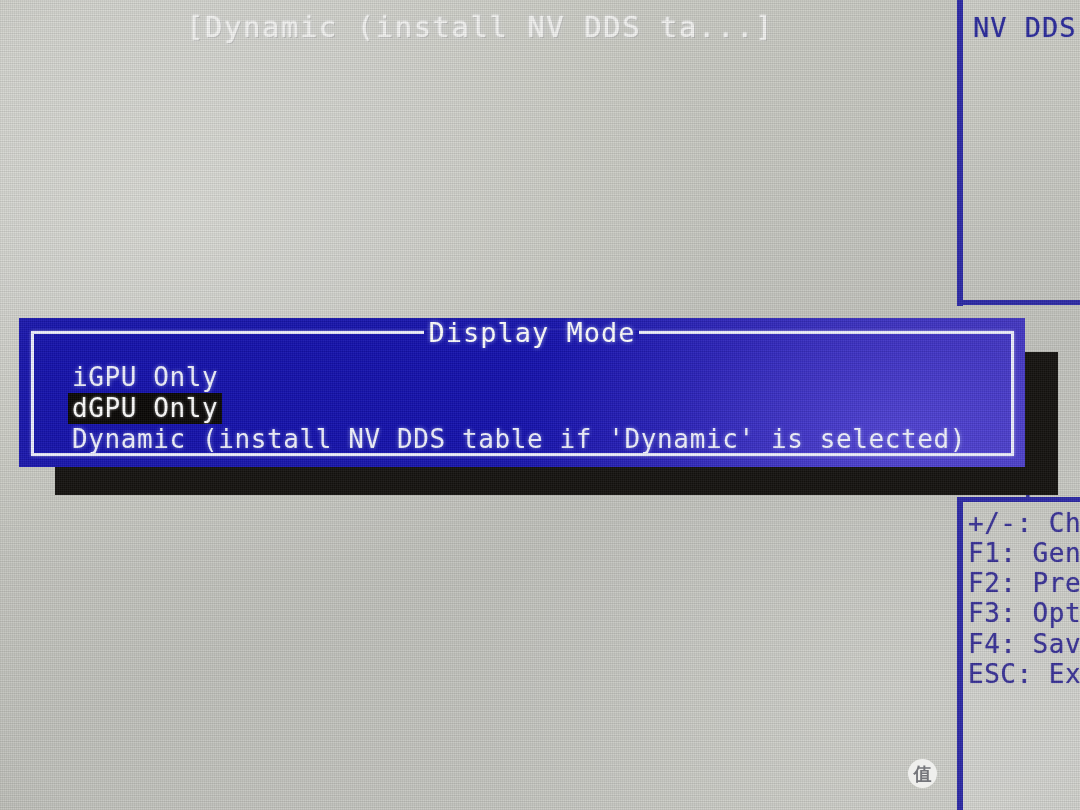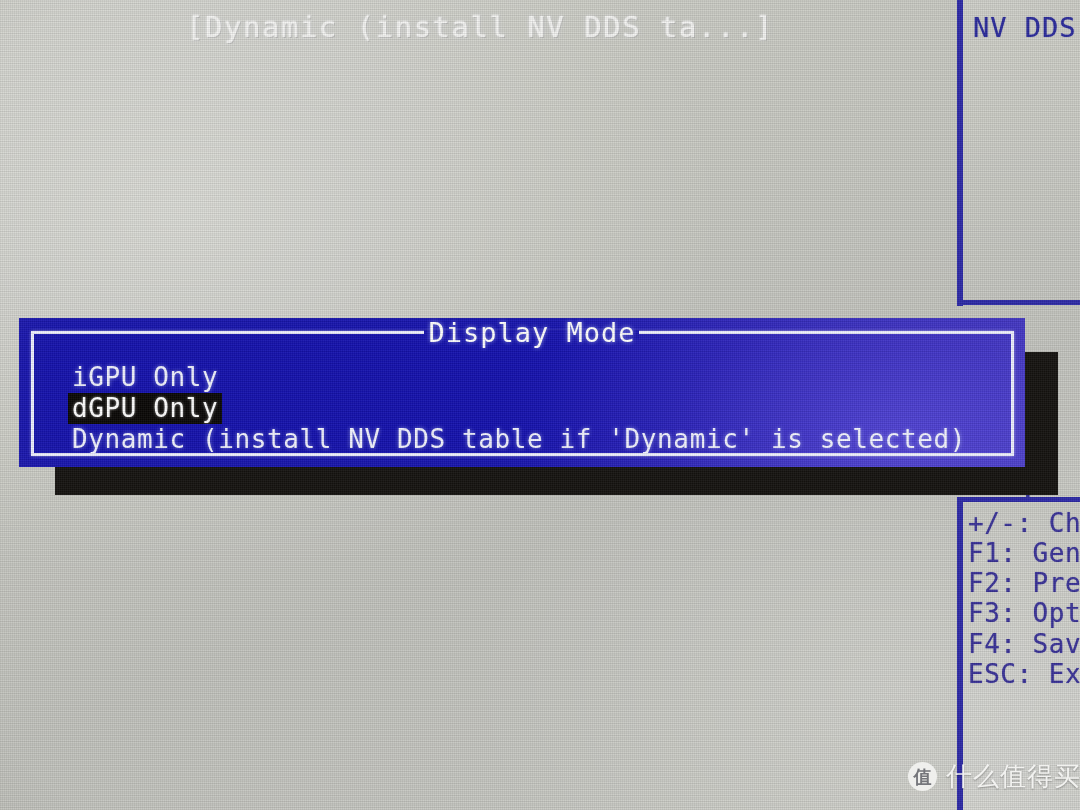--- a/index.html
+++ b/index.html
@@ -303,18 +303,17 @@
         </div>
         <div class="option-wrap">
           <span class="option-row">Dynamic (install NV DDS table if 'Dynamic' is selected)</span>
         </div>
       </div>
     </div>
   </div>
 
   <div id="watermark">
     <div id="watermark-logo">值</div>
-    <div id="watermark-text">什么值得买</div>
   </div>
 
   <div id="scanlines"></div>
   <div id="bg-noise"></div>
 </div>
 
 </body></html>

